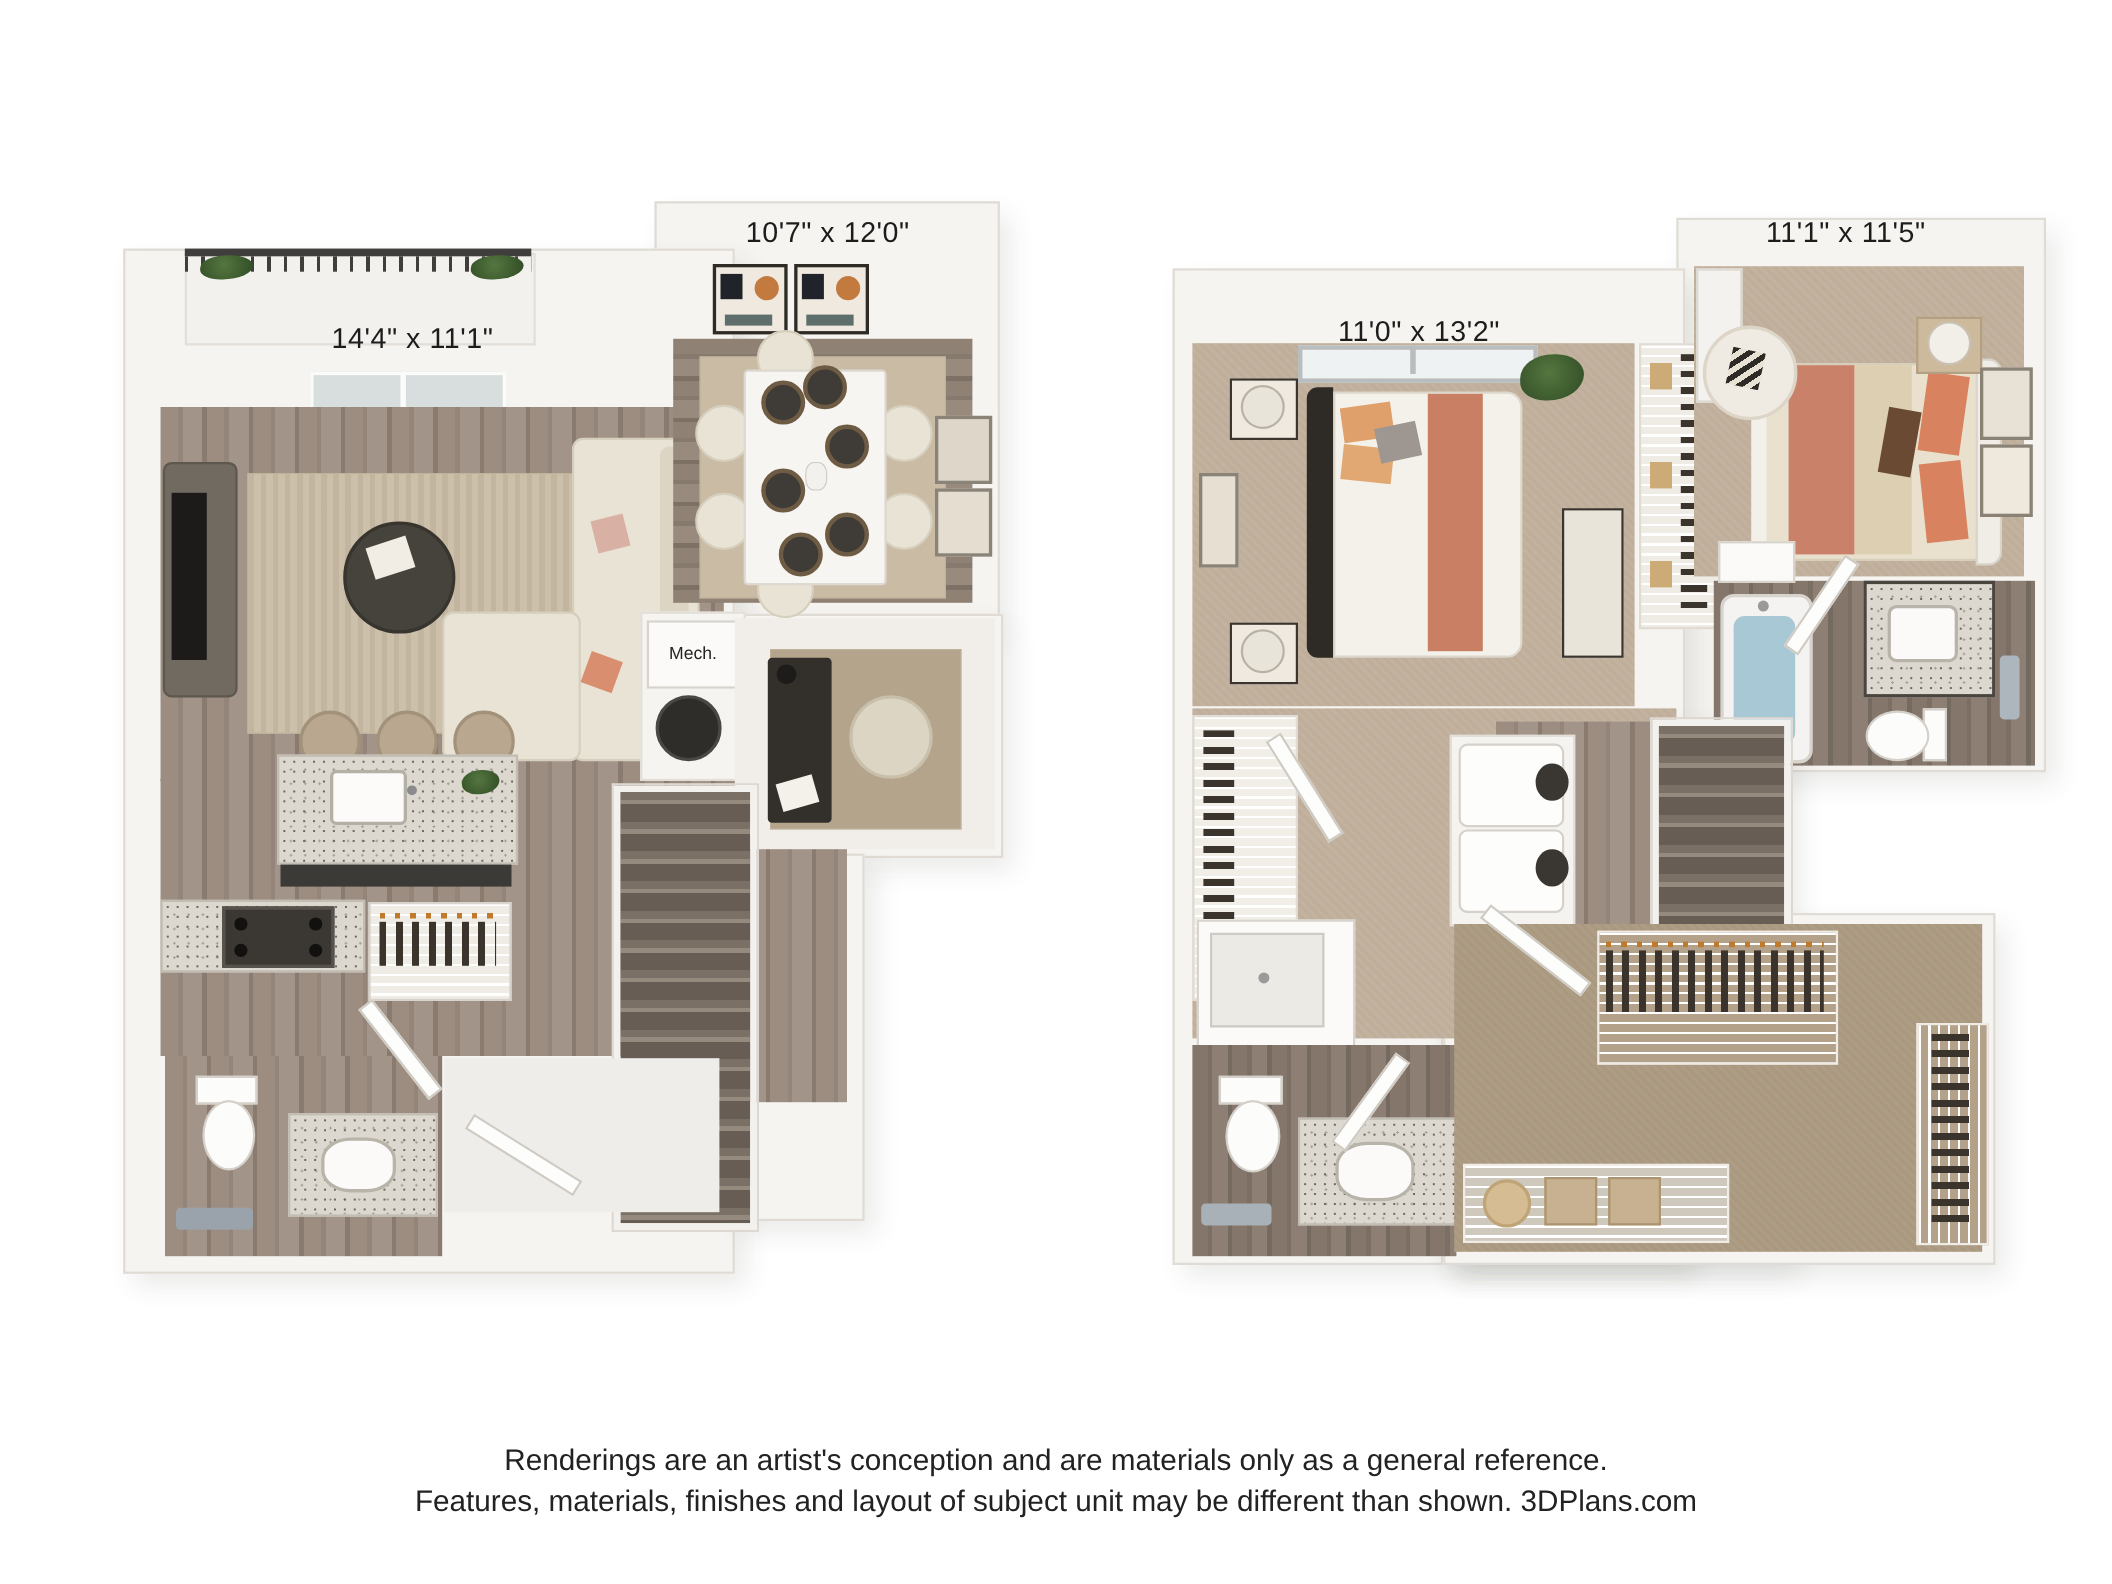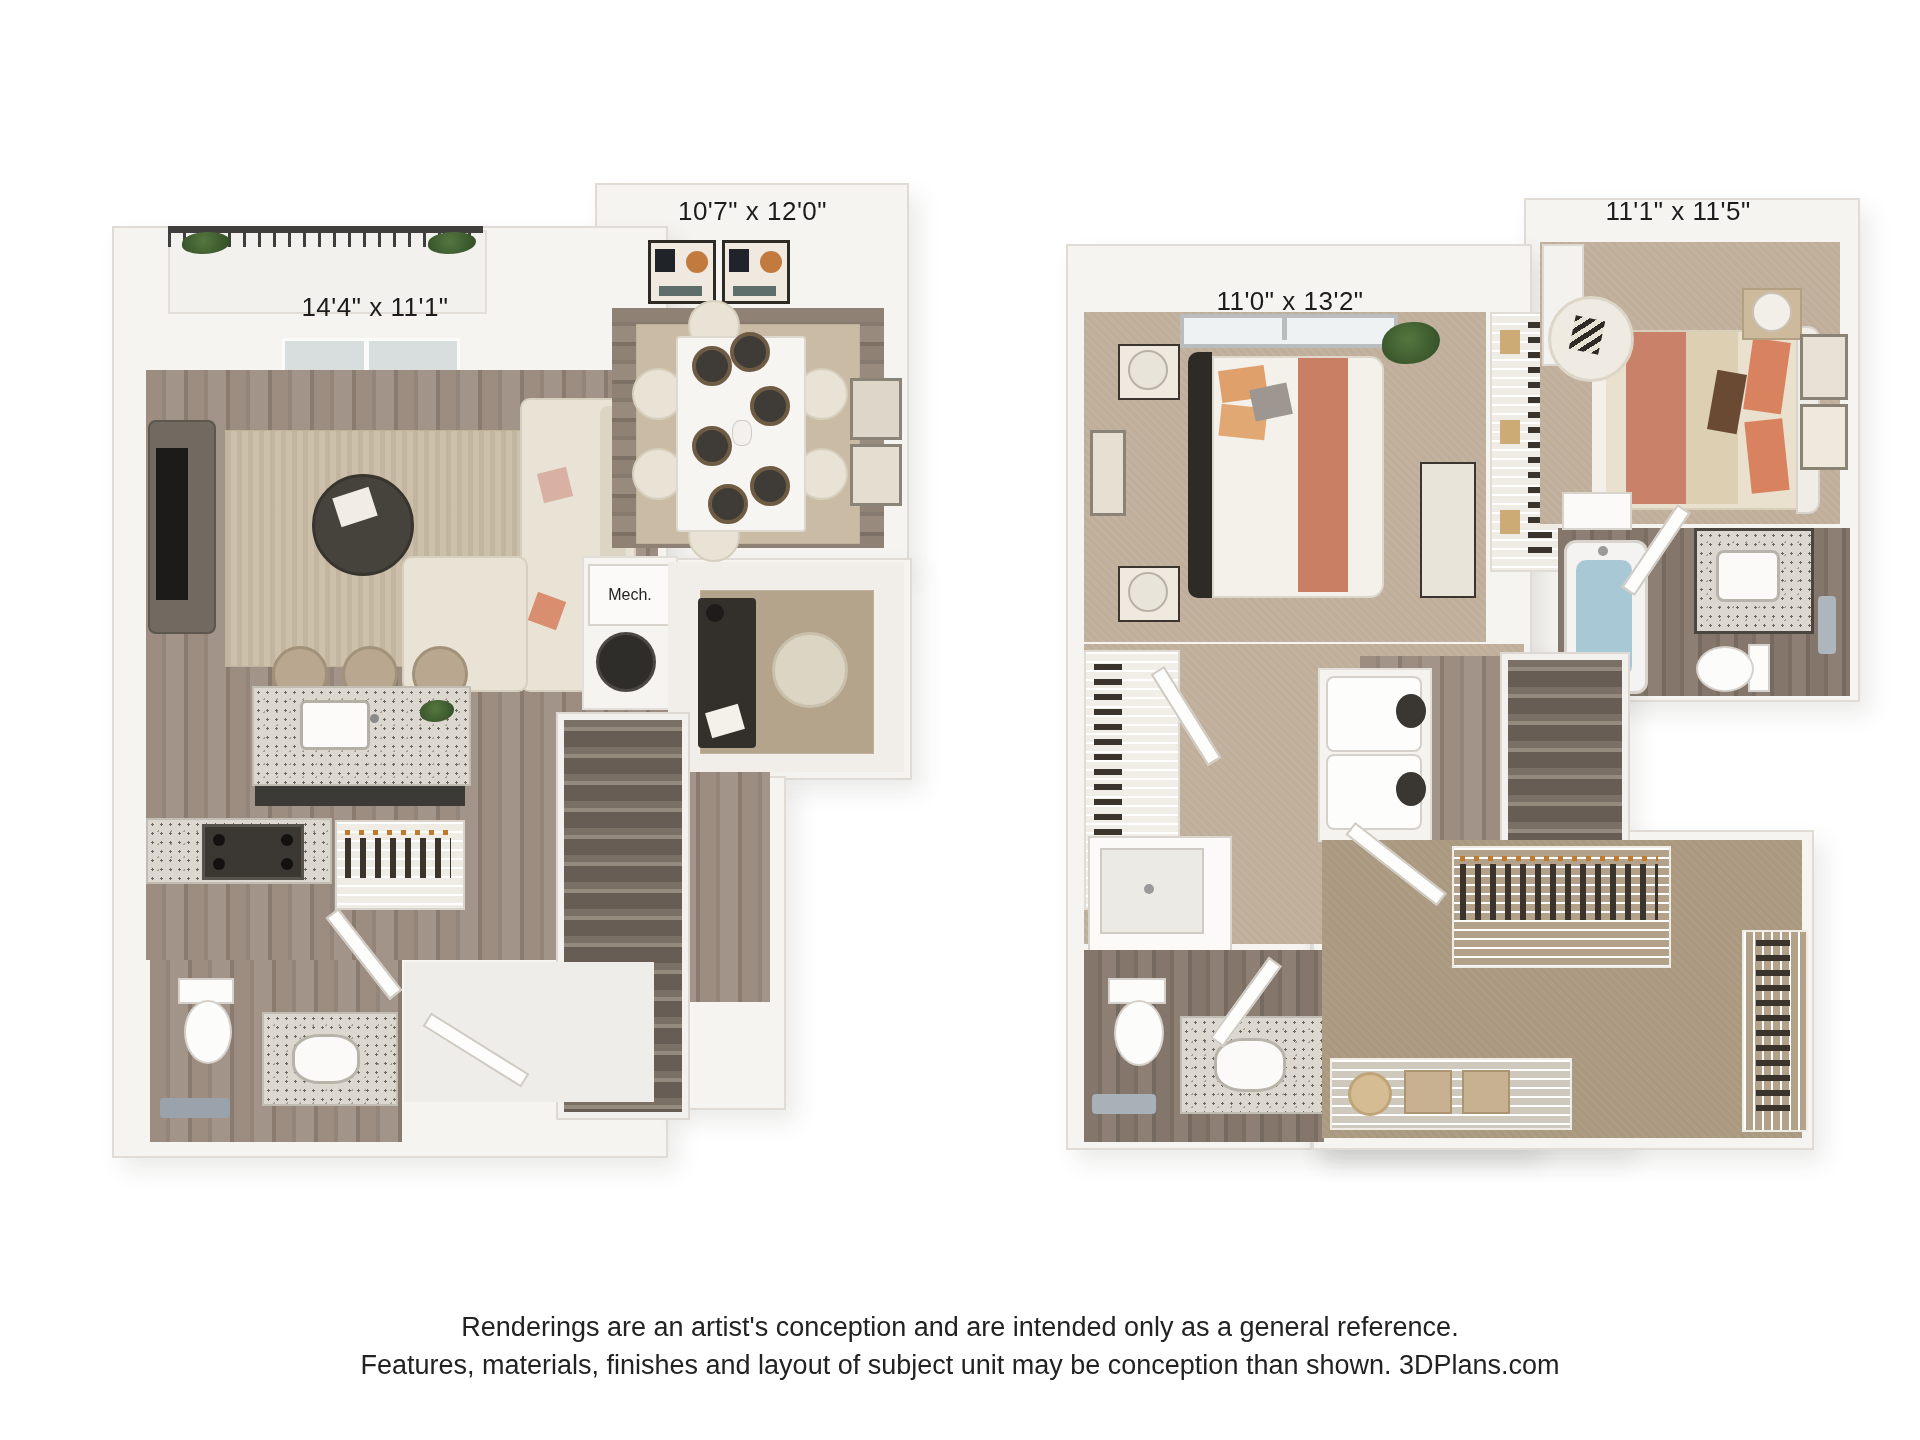--- a/index.html
+++ b/index.html
@@ -257,17 +257,17 @@
     <div class="a wirev" style="left:1742px;top:930px;width:62px;height:198px;background-color:#b3a189;border:2px solid #efece6;"></div>
     <div class="a clothesv" style="left:1756px;top:940px;width:34px;height:178px;"></div>
     <div class="a wire" style="left:1330px;top:1058px;width:238px;height:68px;background-color:#cfc8bc;border:2px solid #efece6;"></div>
     <div class="a circle" style="left:1348px;top:1072px;width:38px;height:38px;background:#d5bc92;border:3px solid #bfa478;"></div>
     <div class="a" style="left:1404px;top:1070px;width:44px;height:40px;background:#c8b190;border:2px solid #ab9470;"></div>
     <div class="a" style="left:1462px;top:1070px;width:44px;height:40px;background:#c8b190;border:2px solid #ab9470;"></div>
     <div class="a doorleaf" style="left:1338px;top:856px;width:112px;height:12px;transform:rotate(38deg);"></div>
   </div>
 
   <div>
-    <div class="a disclaimer" style="left:0;top:1312px;">Renderings are an artist's conception and are intended only as a general reference.</div>
-    <div class="a disclaimer" style="left:0;top:1350px;">Features, materials, finishes and layout of subject unit may be conception than shown. 3DPlans.com</div>
+    <div class="a disclaimer" style="left:0;top:1312px;">Renderings are an artist's conception and are materials only as a general reference.</div>
+    <div class="a disclaimer" style="left:0;top:1350px;">Features, materials, finishes and layout of subject unit may be different than shown. 3DPlans.com</div>
   </div>
 
 </div>
 
 </body></html>

